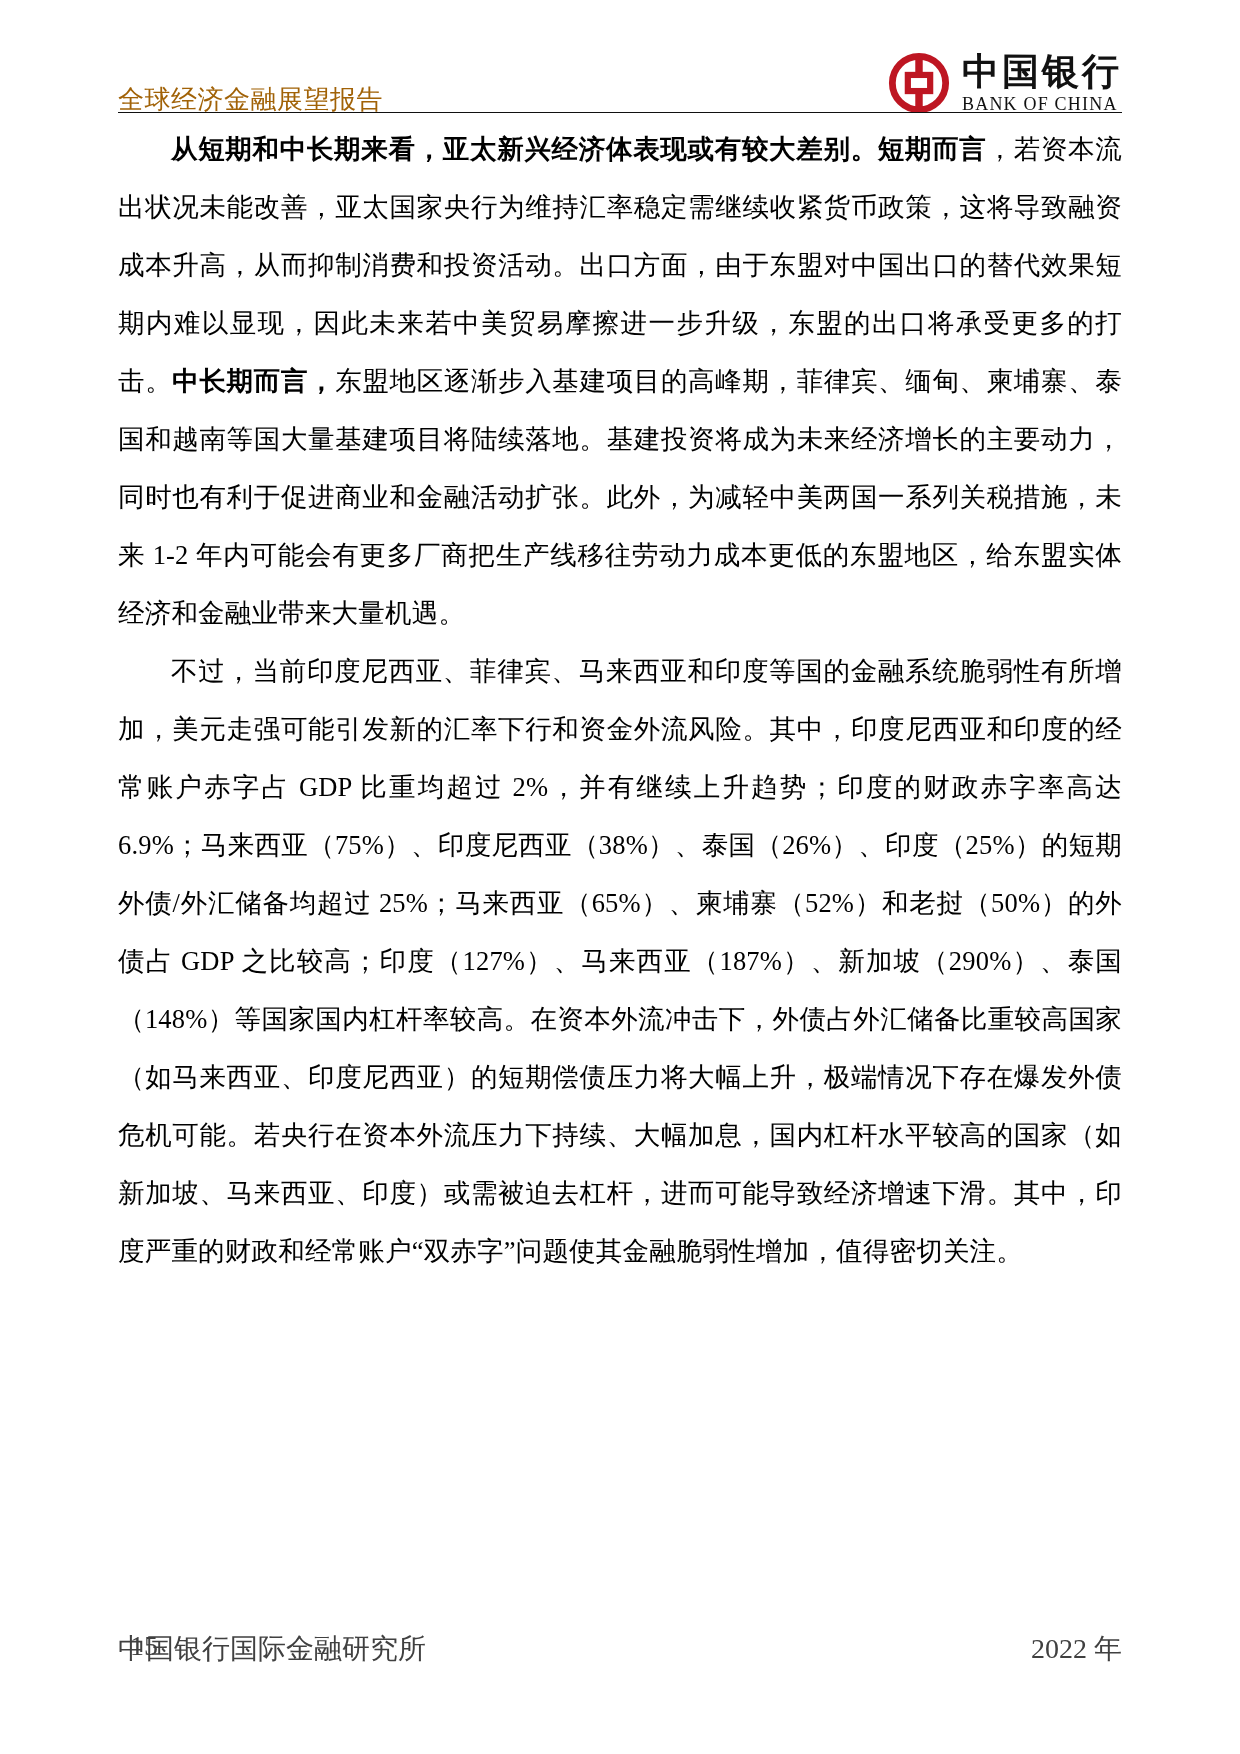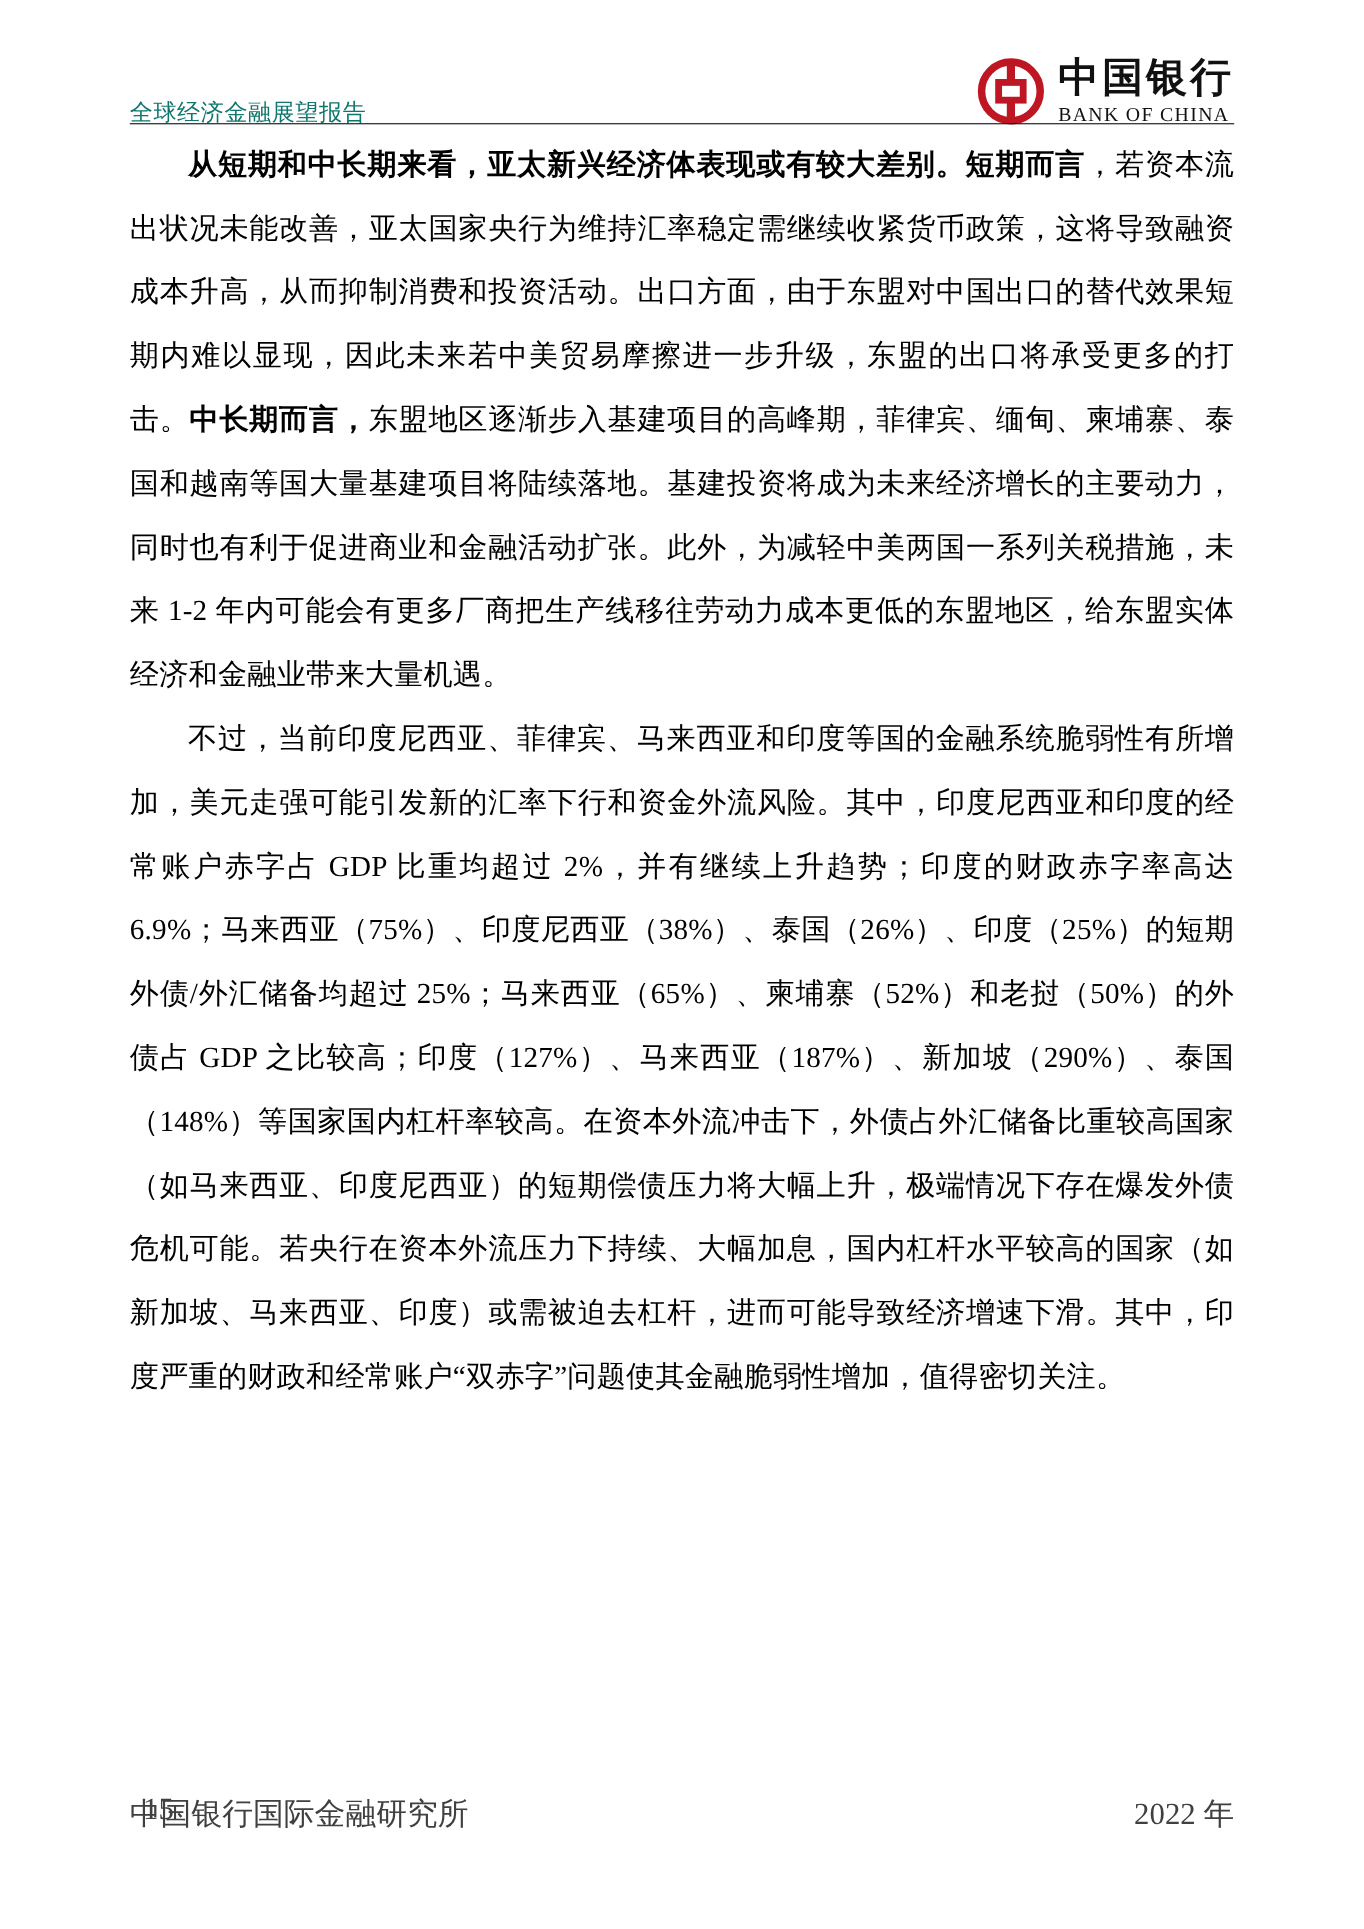--- a/index.html
+++ b/index.html
@@ -33,24 +33,24 @@
     height: 78px;
   }
   .header-inner {
     display: flex;
     align-items: flex-end;
     justify-content: space-between;
     height: 100%;
   }
   .header-title {
     font-family: "Liberation Serif", "DejaVu Serif", serif;
-    font-size: 21px;
+    font-size: 26px;
     line-height: 1;
     letter-spacing: 0.5px;
-    color: #0f766e;
+    color: #a16207;
     padding-bottom: 3px;
     white-space: nowrap;
   }
   .header-rule {
     position: absolute;
     left: 118px;
     top: 112px;
     width: 1004px;
     height: 0;
     border-top: 1.6px solid #111;

